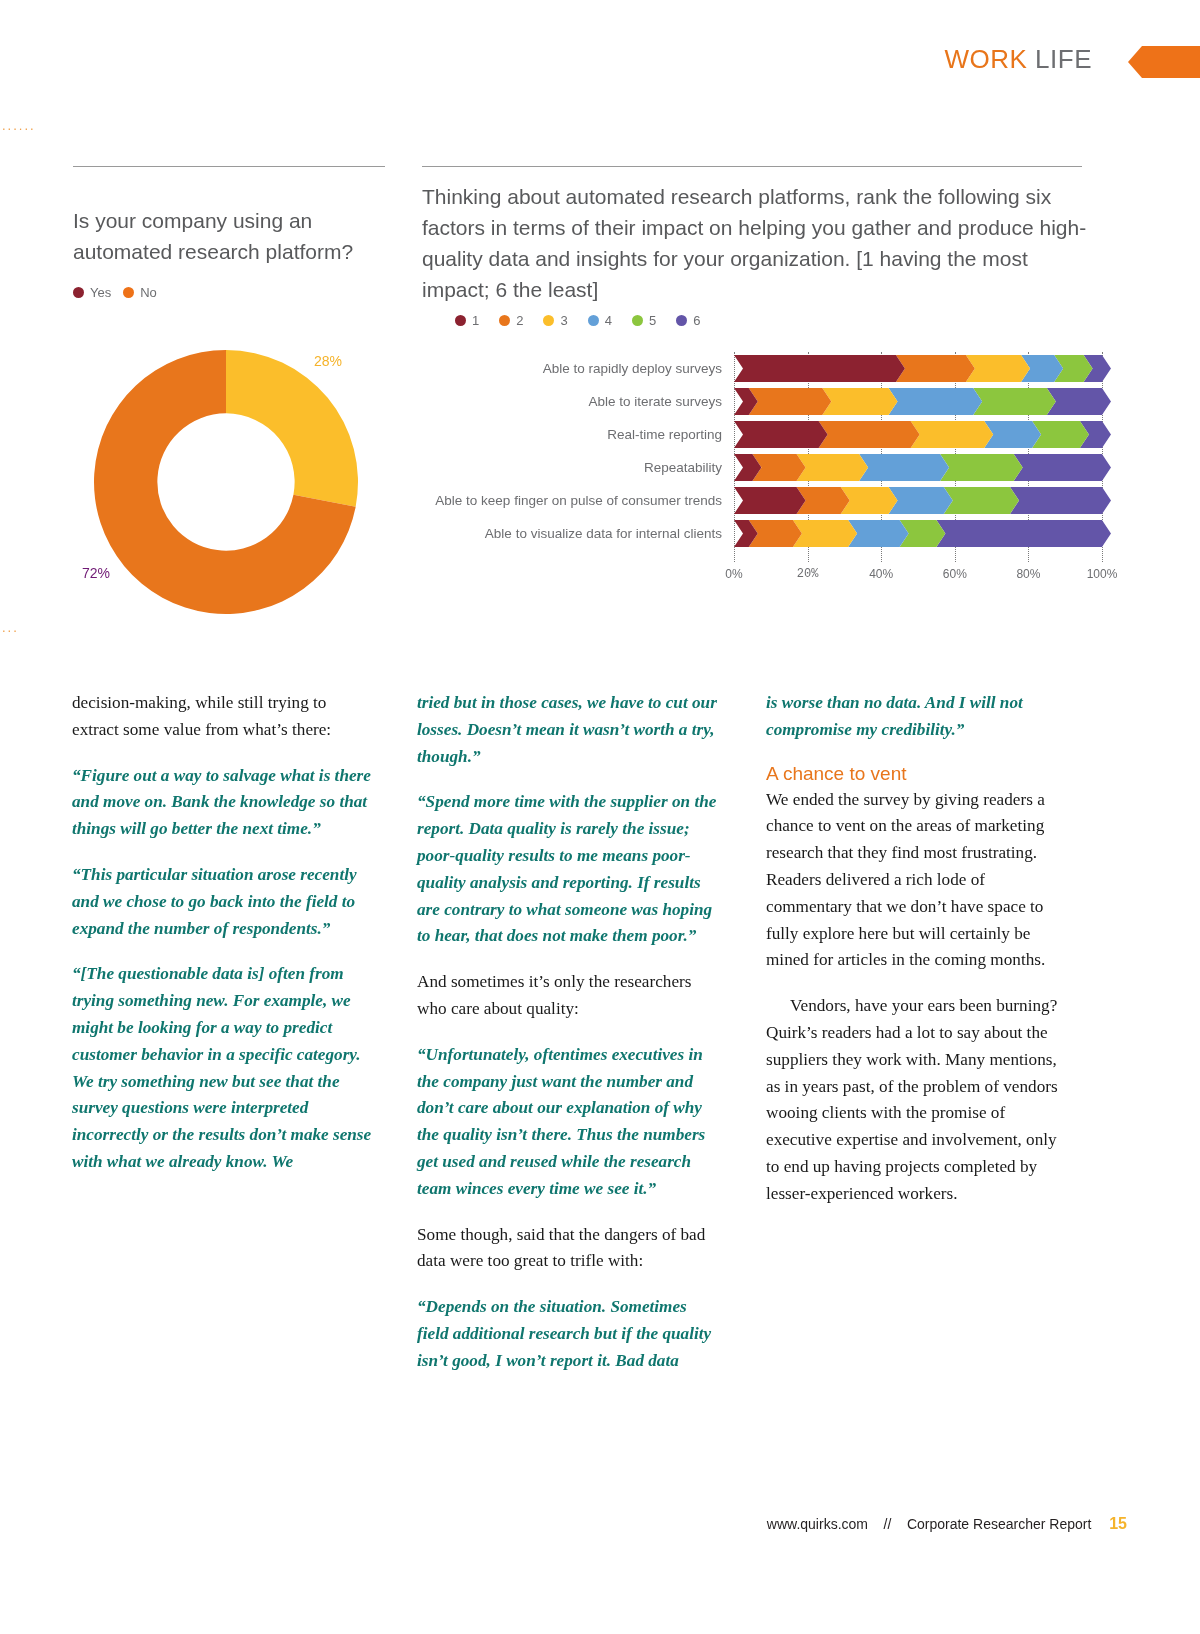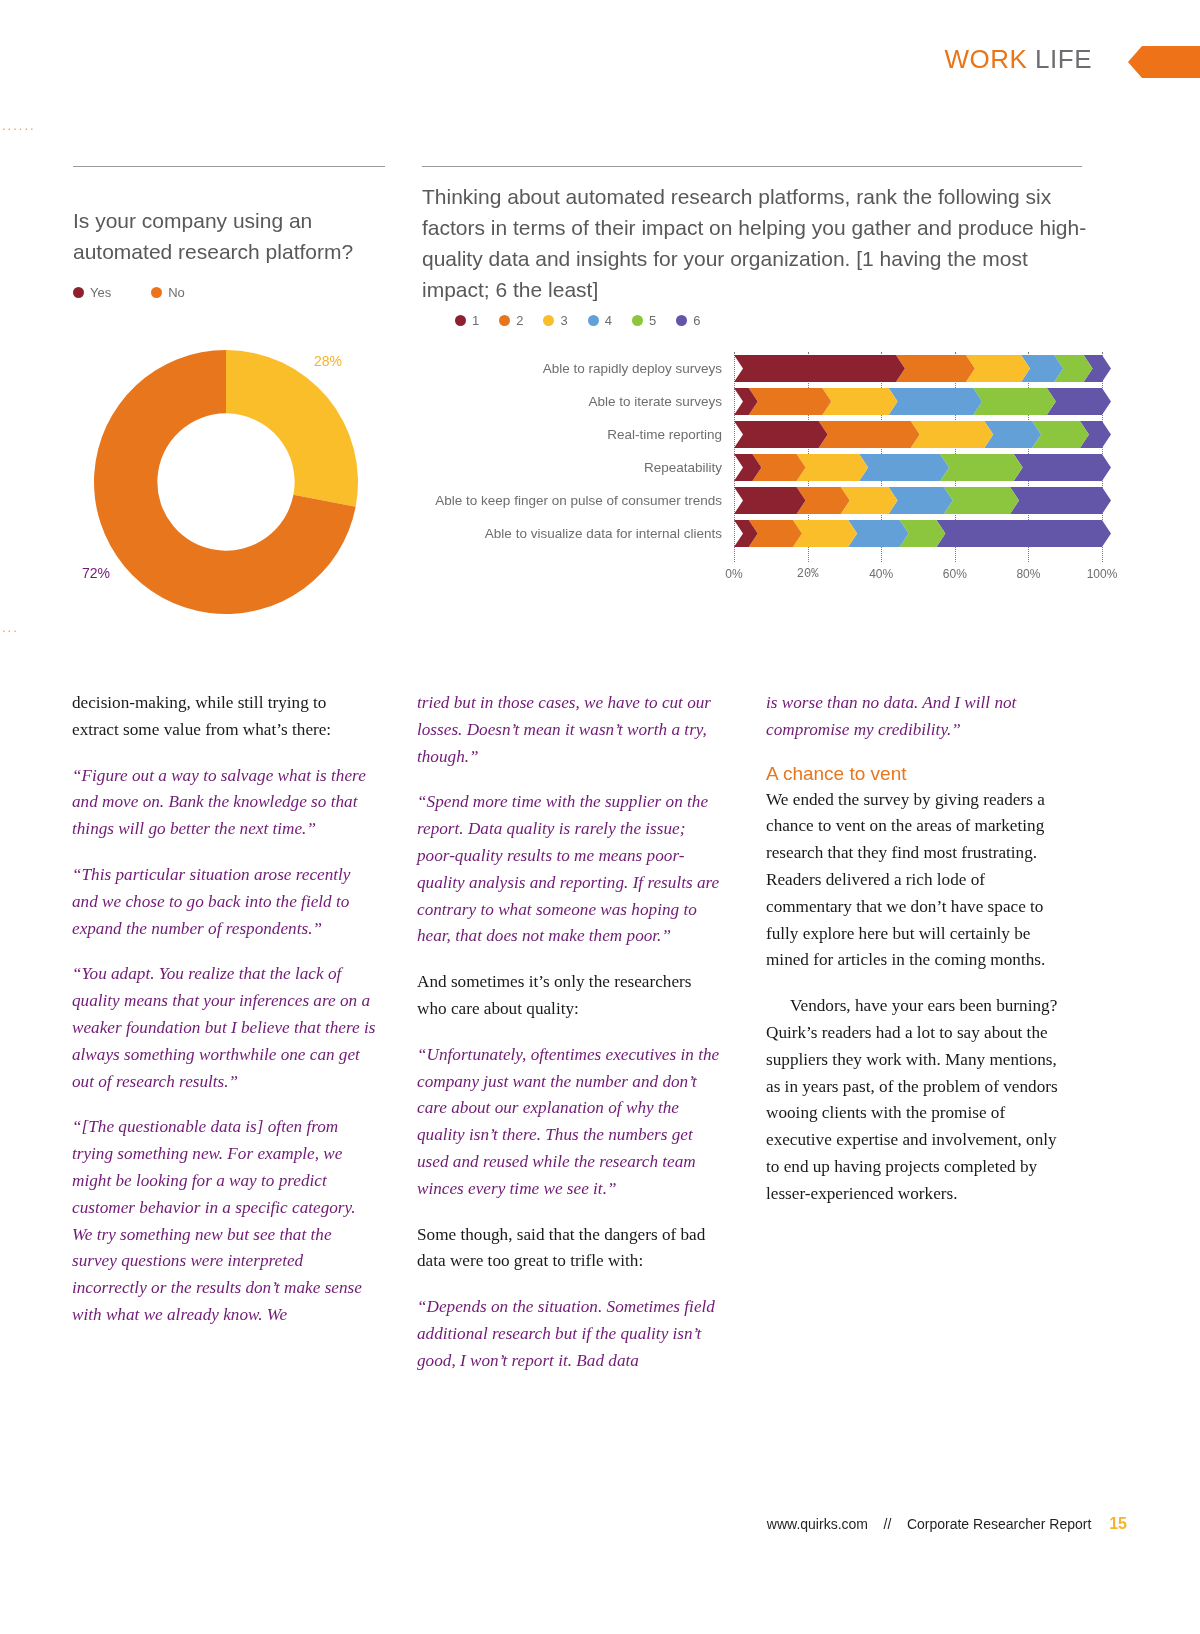--- a/index.html
+++ b/index.html
@@ -72,21 +72,21 @@
   }
   .q-title-left  { left: 73px;  top: 181px; width: 330px; margin-top: 24px; }
   .q-title-right { left: 422px; top: 181px; width: 665px; }
 
   
   .legend {
     position: absolute;
     display: flex;
     align-items: center;
   }
-  .legend-left { left: 73px; top: 285px; gap: 40px; }
+  .legend-left { left: 73px; top: 285px; gap: 12px; }
   .legend-right { left: 455px; top: 313px; gap: 20px; }
   .legend-item {
     display: flex;
     align-items: center;
     gap: 6px;
   }
   .legend-dot {
     width: 11px;
     height: 11px;
     border-radius: 50%;
@@ -186,21 +186,22 @@
   .col-3 { left: 766px; }
 
   .para {
     font-size: 17.2px;
     line-height: 26.8px;
     color: #1a1a1a;
     margin: 0 0 19px 0;
   }
   .para.quote {
     font-style: italic;
-    color: #701a75;
+    color: #0f766e;
+    font-weight: bold;
   }
   .subhead {
     font-family: "Liberation Sans", sans-serif;
     font-size: 19px;
     color: #E8761C;
     margin: 0 0 2px 0;
     font-weight: 400;
   }
   .para.indent { text-indent: 24px; }
 
@@ -373,21 +374,20 @@
           <div class="bar-seg" style="left: 202.4px; width: 174.6px; background: rgb(99, 85, 168); clip-path: polygon(0px 0px, calc(100% - 9px) 0px, 100% 50%, calc(100% - 9px) 100%, 0px 100%, 9px 50%); z-index: 5;"></div>
         </div>
       </div>
     </div>
 </div>
 
 <div class="col col-1" id="col-1">
     <p class="para">decision-making, while still trying to extract some value from what’s there:</p>
     <p class="para quote">“Figure out a way to salvage what is there and move on. Bank the knowledge so that things will go better the next time.”</p>
     <p class="para quote">“This particular situation arose recently and we chose to go back into the field to expand the number of respondents.”</p>
-    <p class="para quote">“You adapt. You realize that the lack of quality means that your inferences are on a weaker foundation but I believe that there is always something worthwhile one can get out of research results.”</p>
     <p class="para quote">“[The questionable data is] often from trying something new. For example, we might be looking for a way to predict customer behavior in a specific category. We try something new but see that the survey questions were interpreted incorrectly or the results don’t make sense with what we already know. We</p>
   </div>
 <div class="col col-2" id="col-2">
     <p class="para quote">tried but in those cases, we have to cut our losses. Doesn’t mean it wasn’t worth a try, though.”</p>
     <p class="para quote">“Spend more time with the supplier on the report. Data quality is rarely the issue; poor-quality results to me means poor-quality analysis and reporting. If results are contrary to what someone was hoping to hear, that does not make them poor.”</p>
     <p class="para">And sometimes it’s only the researchers who care about quality:</p>
     <p class="para quote">“Unfortunately, oftentimes executives in the company just want the number and don’t care about our explanation of why the quality isn’t there. Thus the numbers get used and reused while the research team winces every time we see it.”</p>
     <p class="para">Some though, said that the dangers of bad data were too great to trifle with:</p>
     <p class="para quote">“Depends on the situation. Sometimes field additional research but if the quality isn’t good, I won’t report it. Bad data</p>
   </div>

